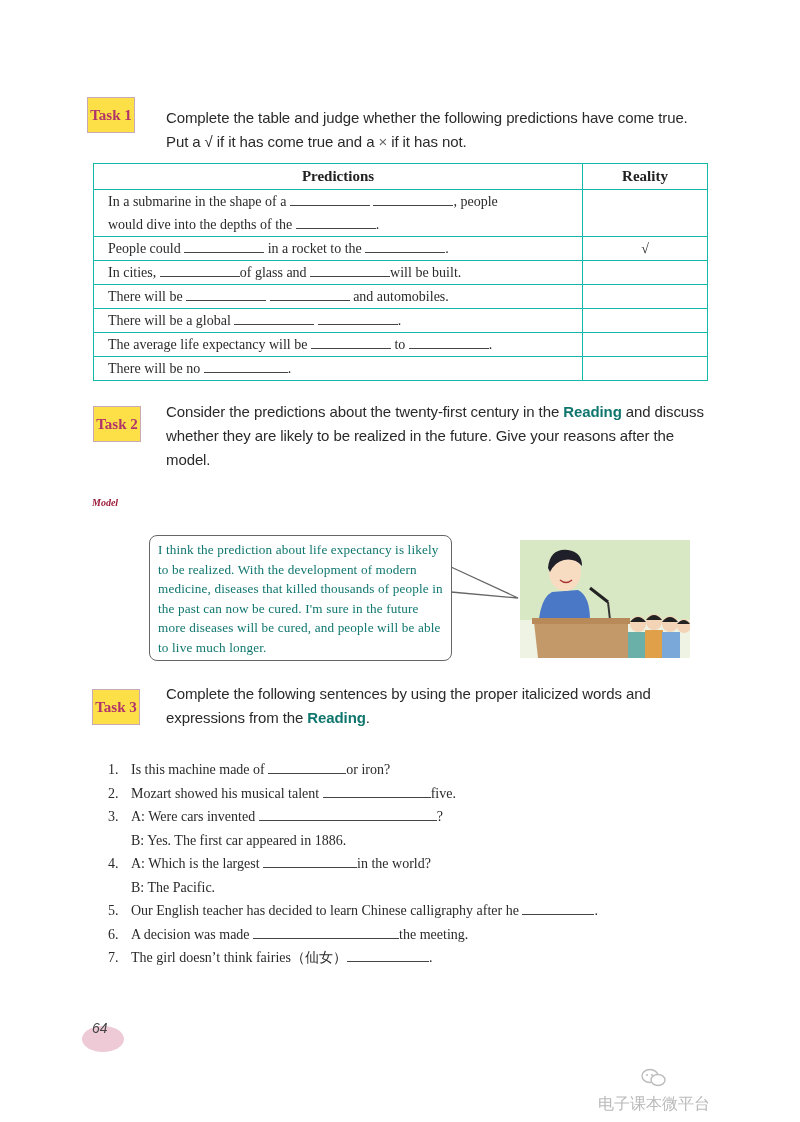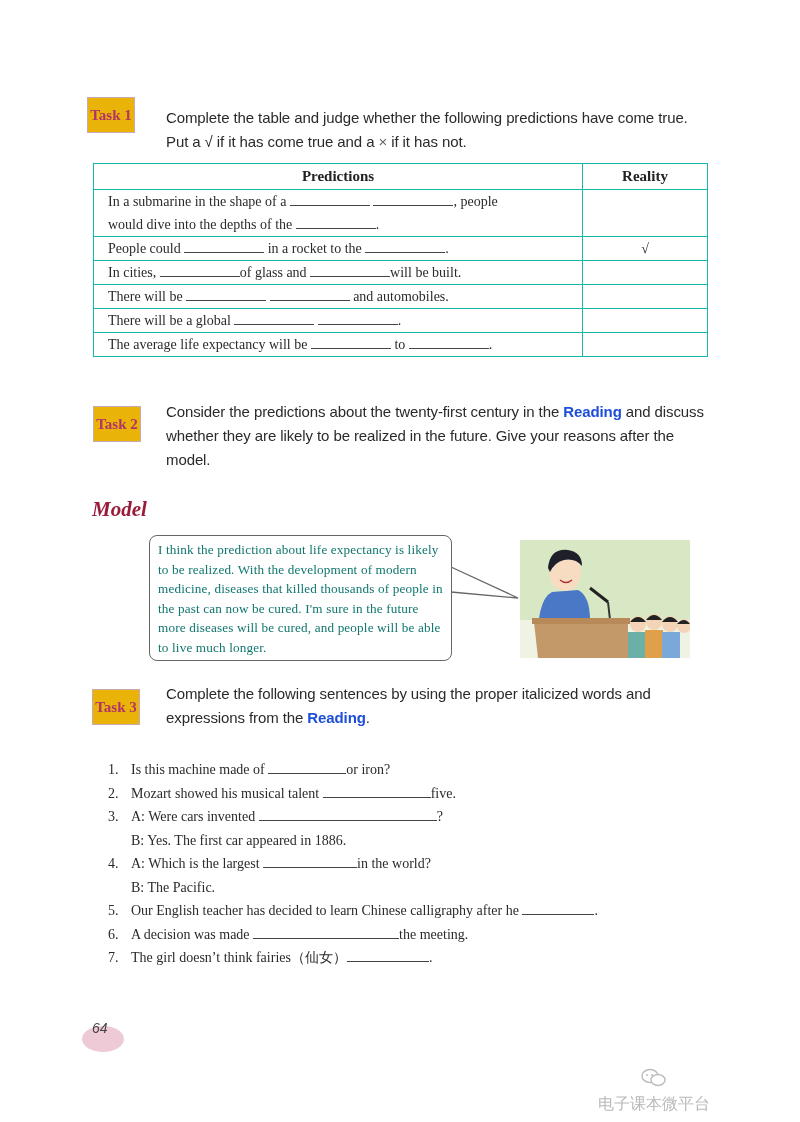--- a/index.html
+++ b/index.html
@@ -1,45 +1,45 @@
 <!DOCTYPE html>
 <html><head>
 <meta charset="utf-8">
 <style>
   html, body { margin: 0; padding: 0; }
   body {
     width: 800px; height: 1122px; background: #ffffff; position: relative; overflow: hidden;
     font-family: "Liberation Serif", serif; color: #2a2a2a;
   }
   .task-badge {
-    position: absolute; width: 48px; height: 36px; background: #eab308;
+    position: absolute; width: 48px; height: 36px; background: #fde047;
     border: 1px solid #c9a9b6; box-sizing: border-box;
     display: flex; align-items: center; justify-content: center;
     font-family: "Liberation Serif", serif; font-weight: bold; font-size: 15px; color: #b0336a;
   }
   .task-text {
     position: absolute; left: 166px; font-family: "Liberation Sans", sans-serif; font-size: 15px;
     line-height: 24px; color: #2a2a2a; letter-spacing: -0.1px;
   }
-  .task-text b { color: #1d4ed8; }
+  .task-text b { color: #0f766e; }
 
   
   .pred-table {
     position: absolute; left: 93px; top: 163px; width: 615px; border-collapse: collapse;
     font-family: "Liberation Serif", serif; font-size: 14px; color: #2a2a2a;
   }
   .pred-table td, .pred-table th { border: 1px solid #14b8a6; padding: 0 14px; }
   .pred-table th { font-weight: bold; font-size: 15px; height: 25px; color: #222; }
   .pred-table td { height: 22px; line-height: 23px; }
   .pred-table td.reality { text-align: center; width: 124px; padding: 0; }
   .blank { display: inline-block; border-bottom: 1px solid #444; height: 14px; vertical-align: baseline; }
 
   .model-label {
     position: absolute; left: 92px; top: 497px; font-family: "Liberation Serif", serif;
-    font-style: italic; font-weight: bold; font-size: 21px; color: #9b1c3a;
+    font-style: italic; font-weight: bold; font-size: 10px; color: #9b1c3a;
   }
   .bubble {
     position: absolute; left: 149px; top: 535px; width: 303px; height: 126px; box-sizing: border-box;
     border: 1.5px solid #666; border-radius: 8px; background: #fff;
     padding: 4px 8px; font-family: "Liberation Serif", serif; font-size: 13.2px; line-height: 19.5px;
     color: #0f766e; letter-spacing: 0.15px;
   }
   .bubble-tail { position: absolute; left: 450px; top: 565px; }
 
   .illustration { position: absolute; left: 520px; top: 540px; width: 170px; height: 118px; }
@@ -118,20 +118,26 @@
     <td class="reality"></td>
   </tr>
 
   <tr>
     <td>
       <span>The average life expectancy will be </span><span class="blank" style="width:80px;"></span><span> to </span><span class="blank" style="width:80px;"></span><span>.</span>
     </td>
     <td class="reality"></td>
   </tr>
 
+  <tr>
+    <td>
+      <span>There will be no </span><span class="blank" style="width:84px;"></span><span>.</span>
+    </td>
+    <td class="reality"></td>
+  </tr>
 </tbody>
   </table>
 
 <div class="task-badge" style="left:93px; top:406px;">
   <span>Task 2</span>
 </div>
 <div class="task-text" style="top:400px;">
   <div><span>Consider the predictions about the twenty-first century in the </span><b>Reading</b><span> and discuss</span></div>
   <div>whether they are likely to be realized in the future. Give your reasons after the</div>
   <div>model.</div>

